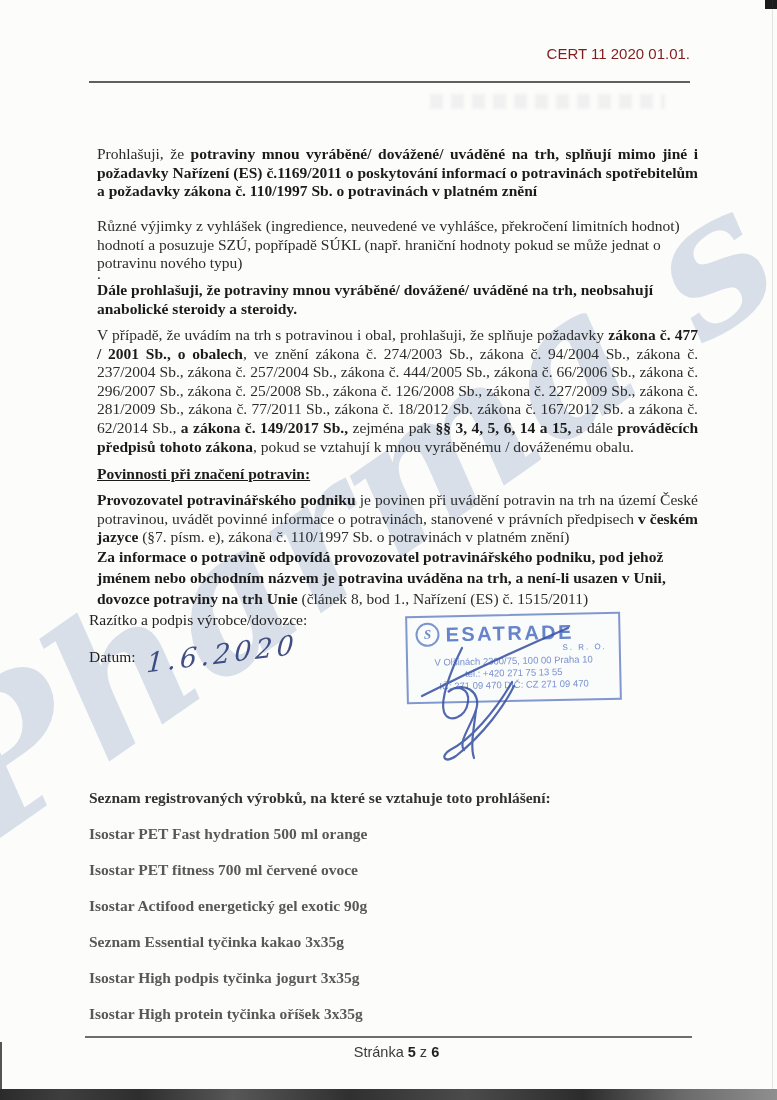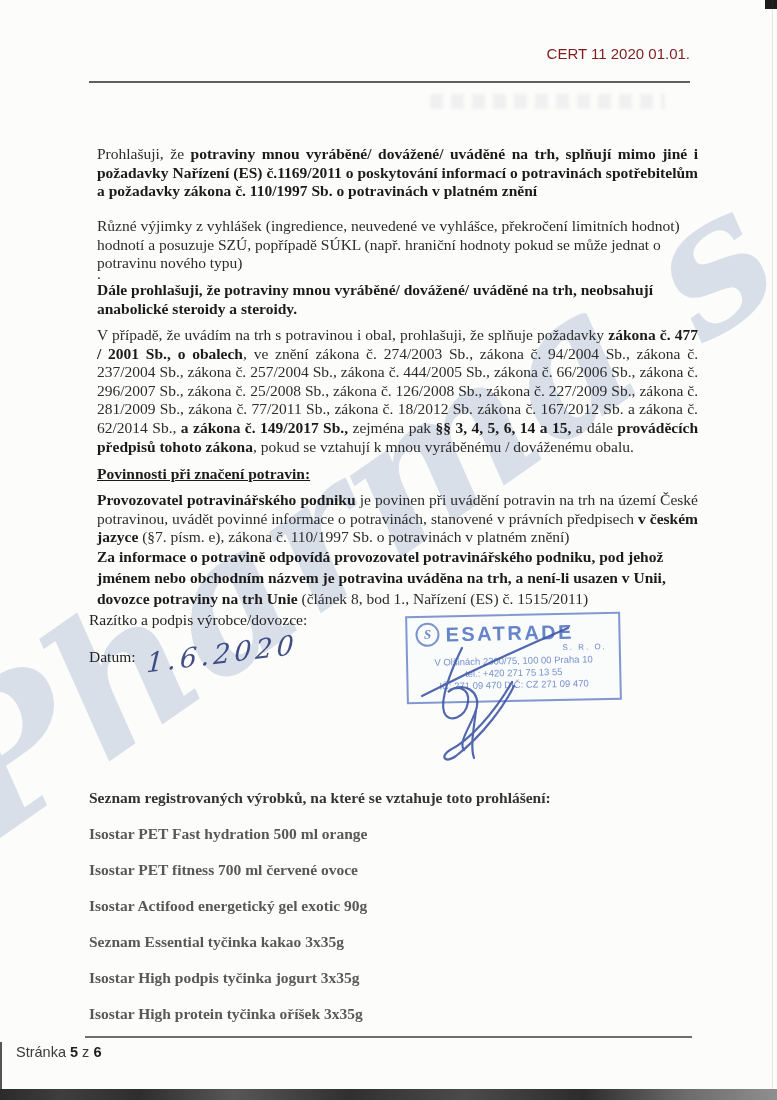--- a/index.html
+++ b/index.html
@@ -31,21 +31,21 @@
   .stamp-name{font-family:"Liberation Sans",sans-serif;font-weight:bold;font-size:20px;
               letter-spacing:2.5px;color:rgba(74,110,192,.85);}
   .stamp-sro{font-family:"Liberation Sans",sans-serif;font-size:8px;letter-spacing:2px;text-align:right;
              color:rgba(74,110,192,.85);margin:-1px 12px 0 0;}
   .stamp-addr{font-family:"Liberation Sans",sans-serif;text-align:center;font-size:9.5px;line-height:12px;
               color:rgba(106,134,202,.9);margin-top:2px;}
   .signature{position:absolute;left:400px;top:600px;}
   .products{position:absolute;left:89px;top:762px;}
   .products-heading{font-size:15.5px;font-weight:bold;color:#333;line-height:19px;margin-top:26px;}
   .product{font-size:15.5px;font-weight:bold;color:#585858;line-height:19px;margin-top:17px;}
-  .footer-text{position:absolute;left:16px;right:0;top:1044px;
+  .footer-text{position:absolute;left:16px;right:0;top:1044px;text-align:center;
                font-family:"Liberation Sans",sans-serif;font-size:14.5px;color:#3a3a3a;}
   .footer-text b{color:#1f1f1f;}
   .corner-tr{position:absolute;right:0;top:0;width:12px;height:9px;background:#1c1c1c;}
   .edge-left-b{position:absolute;left:0;top:1042px;width:2px;height:58px;background:#555;}
   .right-edge-line{position:absolute;right:4px;top:0;width:1px;height:100%;background:rgba(90,90,90,.15);}
   .bottom-band{position:absolute;left:0;bottom:0;width:100%;height:11px;
     background:linear-gradient(90deg,#2b2b2b 0%,#3e3e3e 8%,#2e2e2e 18%,#575757 30%,#303030 45%,
                #4b4b4b 60%,#2c2c2c 75%,#6b6b6b 88%,#8f8f8f 100%);}
 </style>
 </head>

